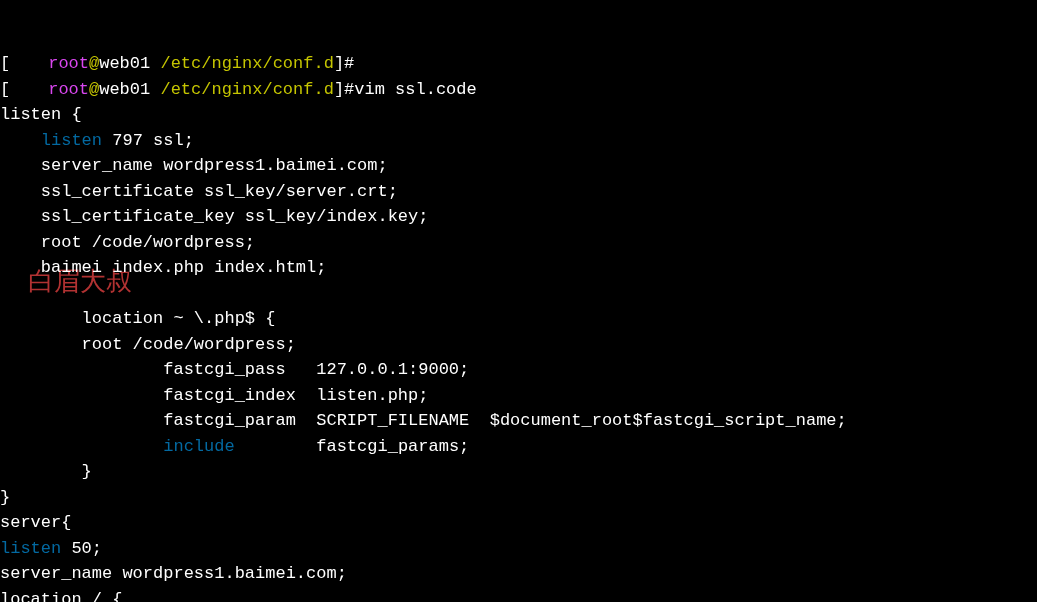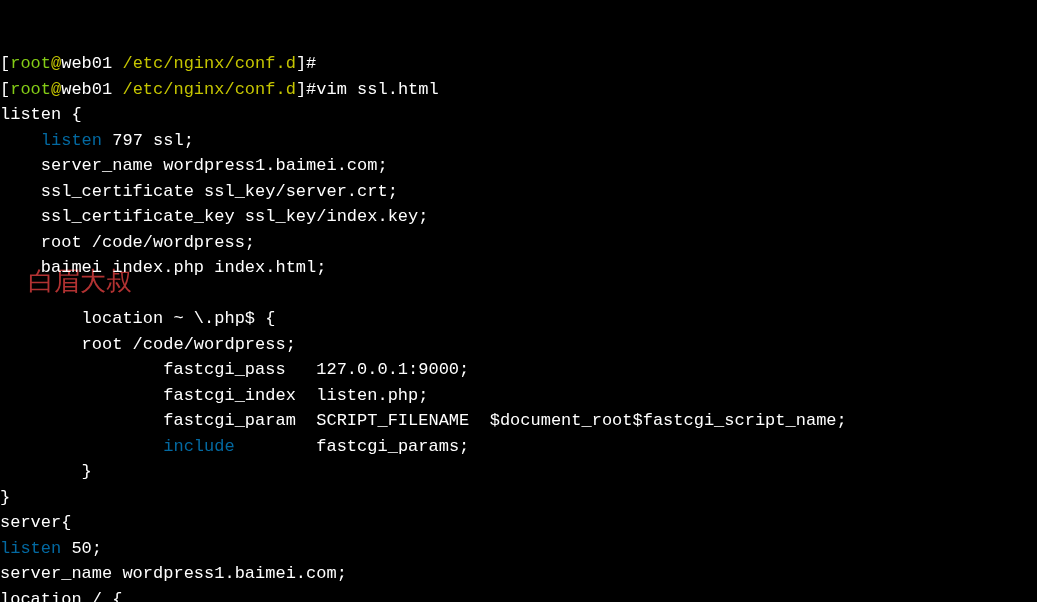--- a/index.html
+++ b/index.html
@@ -16,21 +16,21 @@
       padding: 0;
       width: 1037px;
       height: 602px;
       overflow: hidden;
       position: relative;
     }
     .terminal {
       white-space: pre;
       position: relative;
     }
-    .red { color: #84cc16; }
+    .red { color: #d946ef; margin-left: 38px; }
     .yellow { color: #c5c500; }
     .cyan { color: #0369a1; }
     .white { color: #fff; }
     .watermark {
       position: absolute;
       left: 28px;
       top: 262px;
       color: #bb3535;
       font-size: 26px;
       font-weight: normal;
@@ -43,21 +43,21 @@
       position: relative;
       z-index: 1;
     }
   </style>
 </head>
 <body>
 
 <div class="terminal">
 <div class="watermark">白眉大叔</div>
 <div class="content"><span><span class="white">[</span><span class="red">root</span><span class="yellow">@</span><span class="white">web01</span><span> </span><span class="yellow">/etc/nginx/conf.d</span><span class="white">]</span><span class="white">#</span></span>
-<span><span class="white">[</span><span class="red">root</span><span class="yellow">@</span><span class="white">web01</span><span> </span><span class="yellow">/etc/nginx/conf.d</span><span class="white">]</span><span class="white">#</span><span class="white">vim ssl.html</span></span>
+<span><span class="white">[</span><span class="red">root</span><span class="yellow">@</span><span class="white">web01</span><span> </span><span class="yellow">/etc/nginx/conf.d</span><span class="white">]</span><span class="white">#</span><span class="white">vim ssl.code</span></span>
 <span>listen {</span>
 <span><span>    </span><span class="cyan">listen</span><span> 797 ssl;</span></span>
 <span>    server_name wordpress1.baimei.com;</span>
 <span>    ssl_certificate ssl_key/server.crt;</span>
 <span>    ssl_certificate_key ssl_key/index.key;</span>
 <span>    root /code/wordpress;</span>
 <span>    baimei index.php index.html;</span>
 <span></span>
 <span>        location ~ \.php$ {</span>
 <span>        root /code/wordpress;</span>

